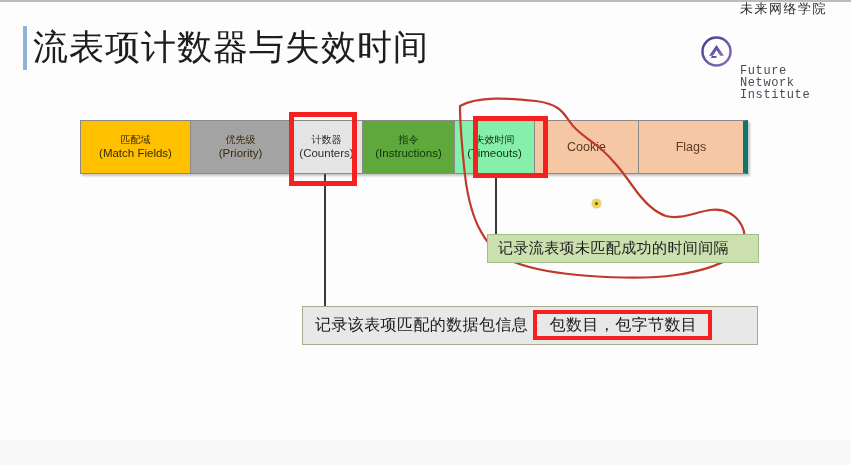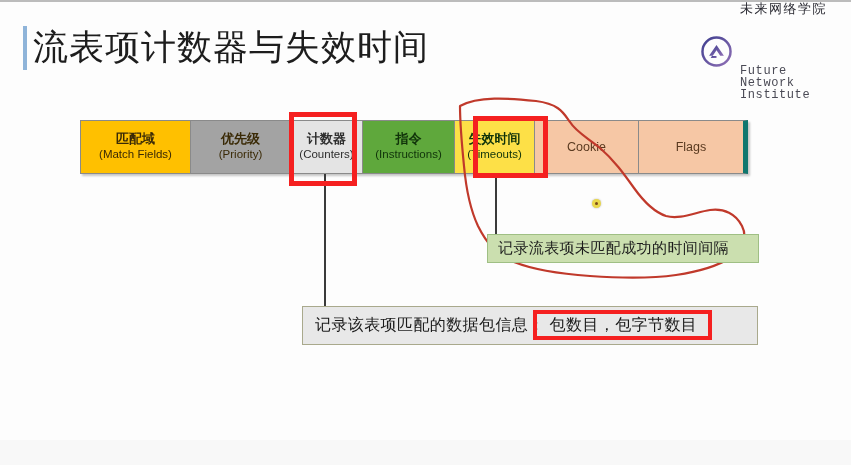--- a/index.html
+++ b/index.html
@@ -104,41 +104,41 @@
     border-right: none;
     display: flex;
     flex-direction: column;
     align-items: center;
     justify-content: center;
     line-height: 1.15;
     overflow: hidden;
   }
   .cell:last-child { border-right: 5px solid #0f766e; }
   .cell .cn {
-    font-size: 13px;
-    font-weight: bold;
+    font-size: 10px;
+    font-weight: normal;
     color: #3a2a06;
   }
   .cell .en {
     font-size: 11.5px;
     color: #3a2a06;
     margin-top: 1px;
   }
   .cell.one-line .cn {
     font-size: 12.5px;
     font-weight: normal;
     color: #5a3a20;
   }
   .c-match    { width: 110px; background: #FFC000; }
   .c-priority { width: 100px; background: #a3a3a3; text-align: center; }
   .c-counters { width:  72px; background: #E4E4E4; }
   .c-counters .cn, .c-counters .en { color: #2e2e2e; }
   .c-instr    { width:  92px; background: #5FA83C; }
   .c-instr .cn, .c-instr .en { color: #10330a; }
-  .c-timeout  { width:  80px; background: #fde047; }
+  .c-timeout  { width:  80px; background: #86efac; }
   .c-timeout .cn, .c-timeout .en { color: #10330a; }
   .c-cookie   { width: 104px; background: #F6C7A5; }
   .c-flags    { width: 110px; background: #F6C7A5; }
 
   
   .red-box {
     position: absolute;
     border: 5px solid #f52020;
     box-sizing: border-box;
     background: transparent;

